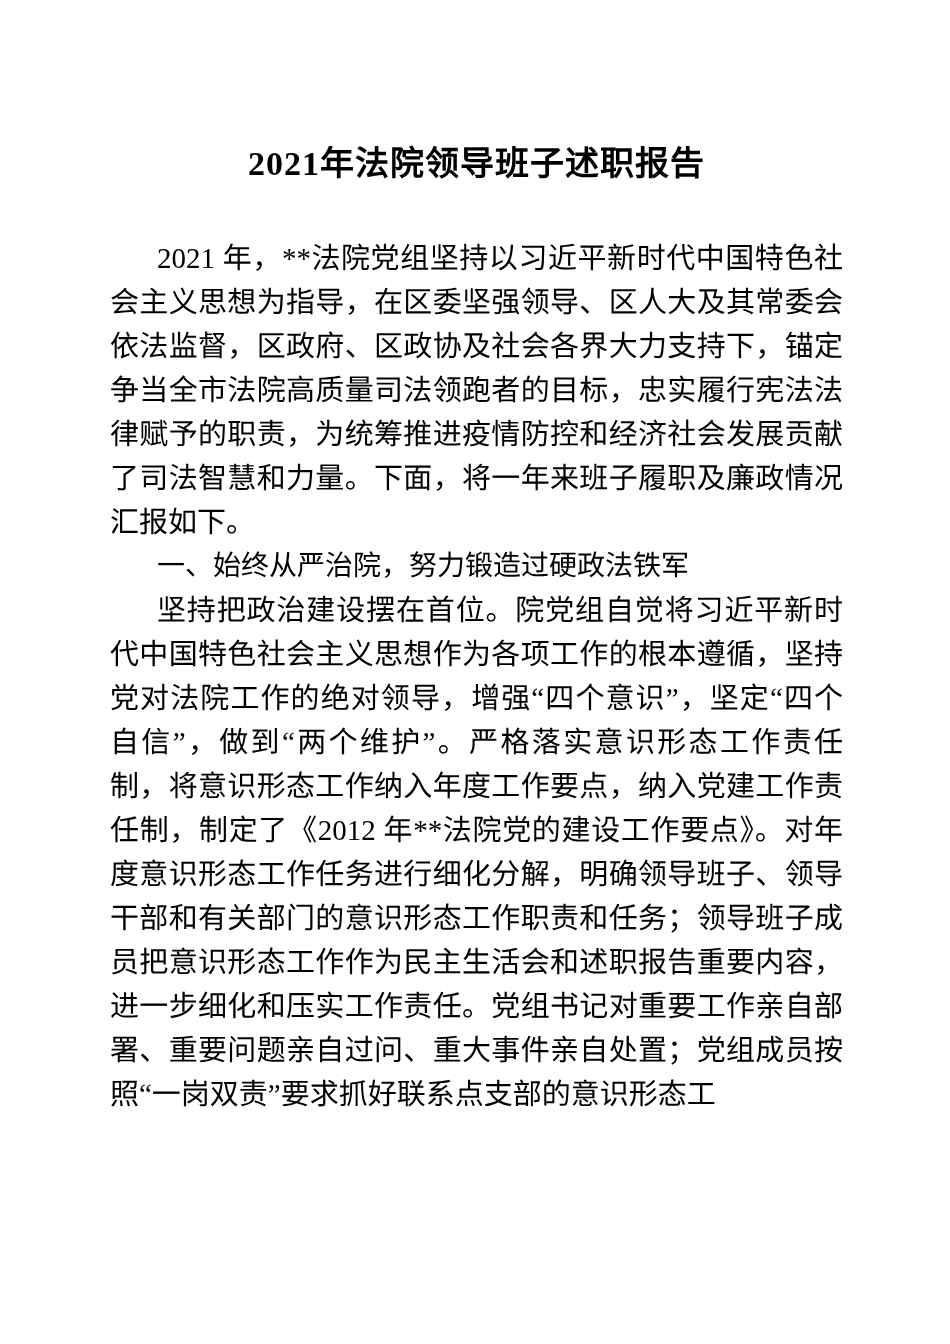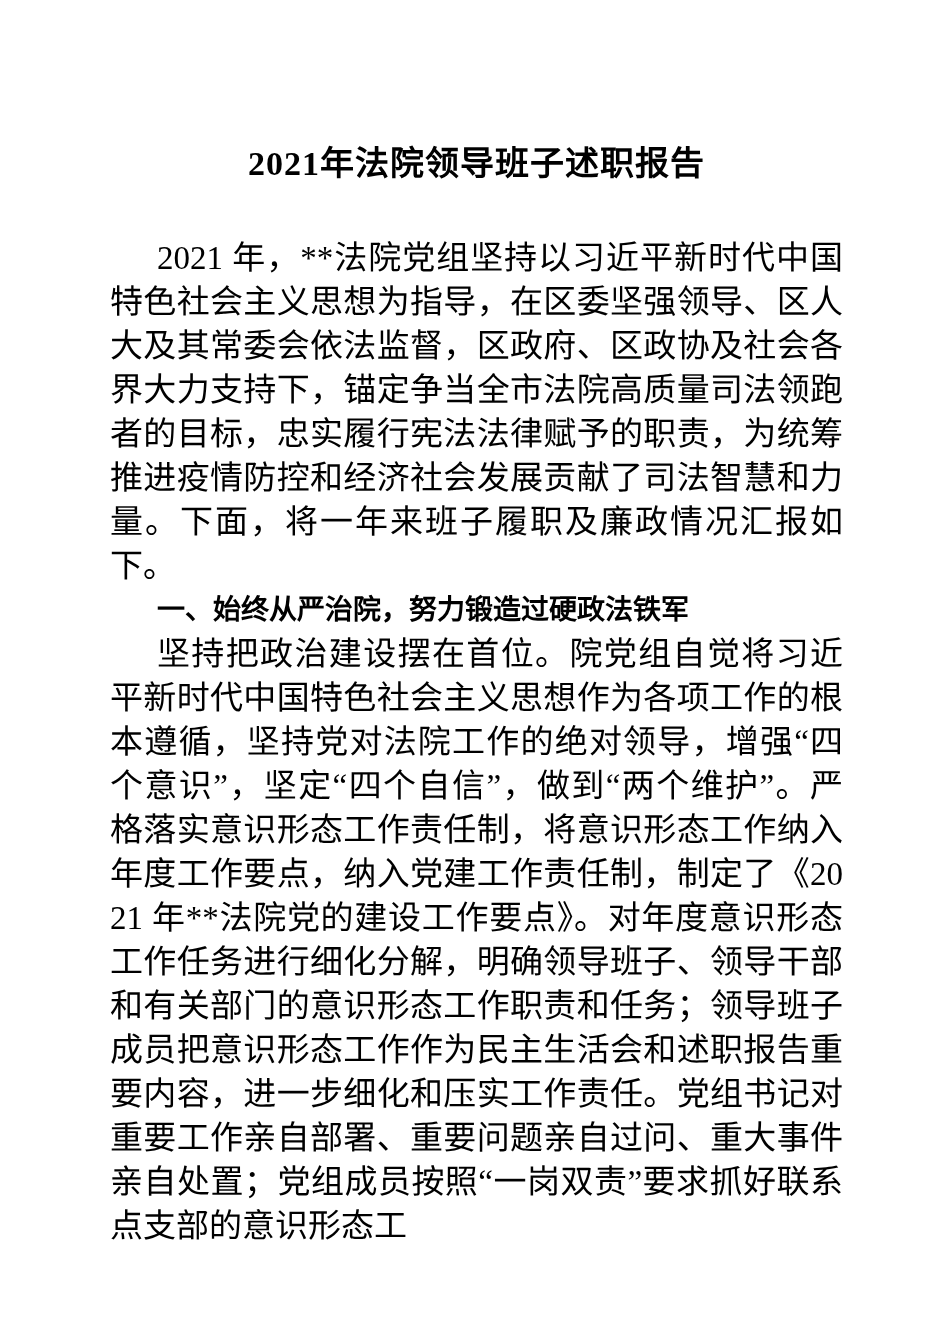--- a/index.html
+++ b/index.html
@@ -23,44 +23,44 @@
     font-family: "Liberation Serif", "DejaVu Serif", serif;
     font-size: 34px;
     font-weight: bold;
     line-height: 44px;
     text-align: center;
     margin: 14px 0 50px 0;
     letter-spacing: 1px;
   }
   .body-para {
     font-family: "Liberation Serif", "DejaVu Serif", serif;
-    font-size: 33px;
+    font-size: 29px;
     line-height: 44px;
     text-align: justify;
     text-justify: inter-ideograph;
     text-indent: 47px;
     margin: 0;
     word-break: break-all;
   }
   .section-heading {
     font-family: "Liberation Sans", "DejaVu Sans", sans-serif;
     font-size: 28px;
-    font-weight: bold;
+    font-weight: normal;
     line-height: 44px;
     text-indent: 47px;
     margin: 0;
     text-align: justify;
     word-break: break-all;
   }
 </style>
 </head>
 <body>
 
 <div class="page">
   <h1 class="doc-title">2021年法院领导班子述职报告</h1>
 
   <p class="body-para">2021 年，**法院党组坚持以习近平新时代中国特色社会主义思想为指导，在区委坚强领导、区人大及其常委会依法监督，区政府、区政协及社会各界大力支持下，锚定争当全市法院高质量司法领跑者的目标，忠实履行宪法法律赋予的职责，为统筹推进疫情防控和经济社会发展贡献了司法智慧和力量。下面，将一年来班子履职及廉政情况汇报如下。</p>
 
   <h2 class="section-heading">一、始终从严治院，努力锻造过硬政法铁军</h2>
 
 
-  <p class="body-para">坚持把政治建设摆在首位。院党组自觉将习近平新时代中国特色社会主义思想作为各项工作的根本遵循，坚持党对法院工作的绝对领导，增强“四个意识”，坚定“四个自信”，做到“两个维护”。严格落实意识形态工作责任制，将意识形态工作纳入年度工作要点，纳入党建工作责任制，制定了《2021 年**法院党的建设工作要点》。对年度意识形态工作任务进行细化分解，明确领导班子、领导干部和有关部门的意识形态工作职责和任务；领导班子成员把意识形态工作作为民主生活会和述职报告重要内容，进一步细化和压实工作责任。党组书记对重要工作亲自部署、重要问题亲自过问、重大事件亲自处置；党组成员按照“一岗双责”要求抓好联系点支部的意识形态工</p>
+  <p class="body-para">坚持把政治建设摆在首位。院党组自觉将习近平新时代中国特色社会主义思想作为各项工作的根本遵循，坚持党对法院工作的绝对领导，增强“四个意识”，坚定“四个自信”，做到“两个维护”。严格落实意识形态工作责任制，将意识形态工作纳入年度工作要点，纳入党建工作责任制，制定了《2012 年**法院党的建设工作要点》。对年度意识形态工作任务进行细化分解，明确领导班子、领导干部和有关部门的意识形态工作职责和任务；领导班子成员把意识形态工作作为民主生活会和述职报告重要内容，进一步细化和压实工作责任。党组书记对重要工作亲自部署、重要问题亲自过问、重大事件亲自处置；党组成员按照“一岗双责”要求抓好联系点支部的意识形态工</p>
 </div>
 
 </body></html>

